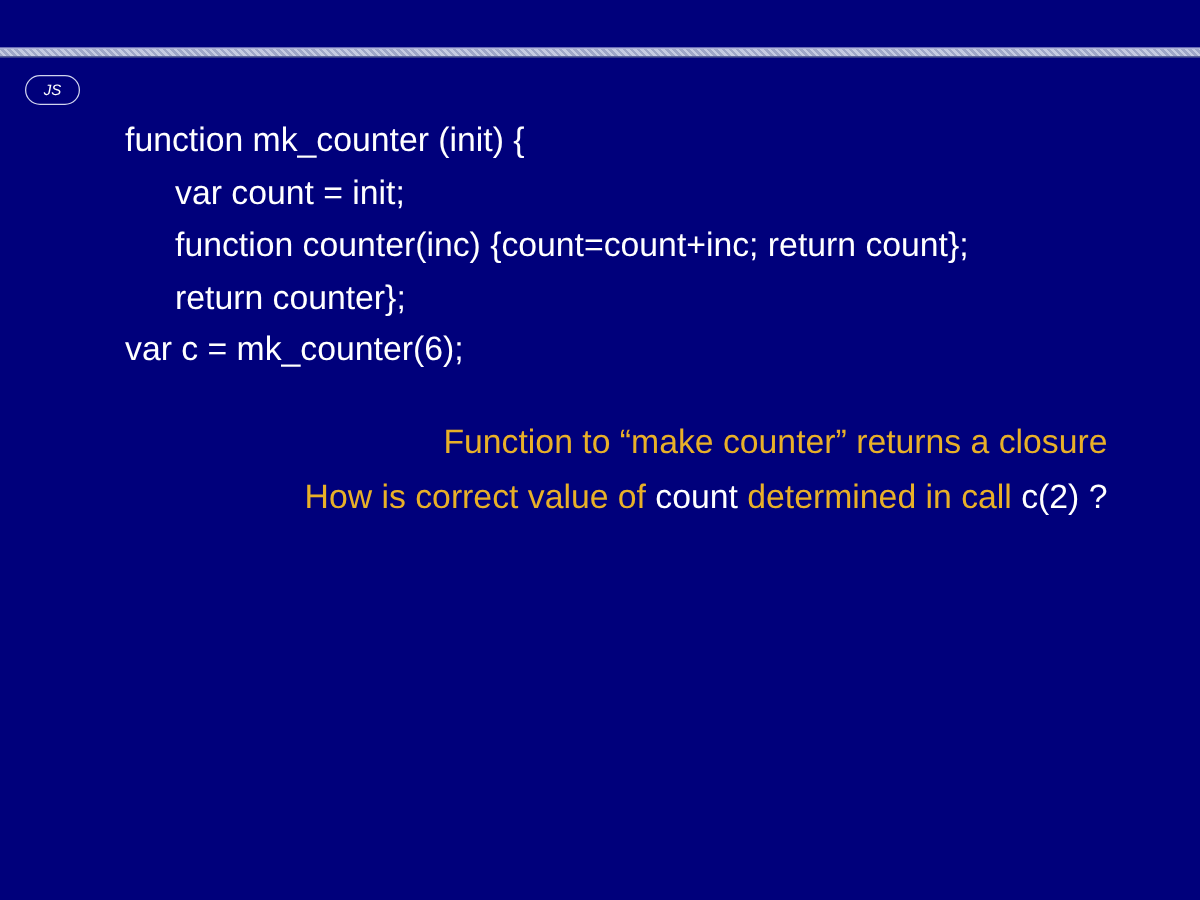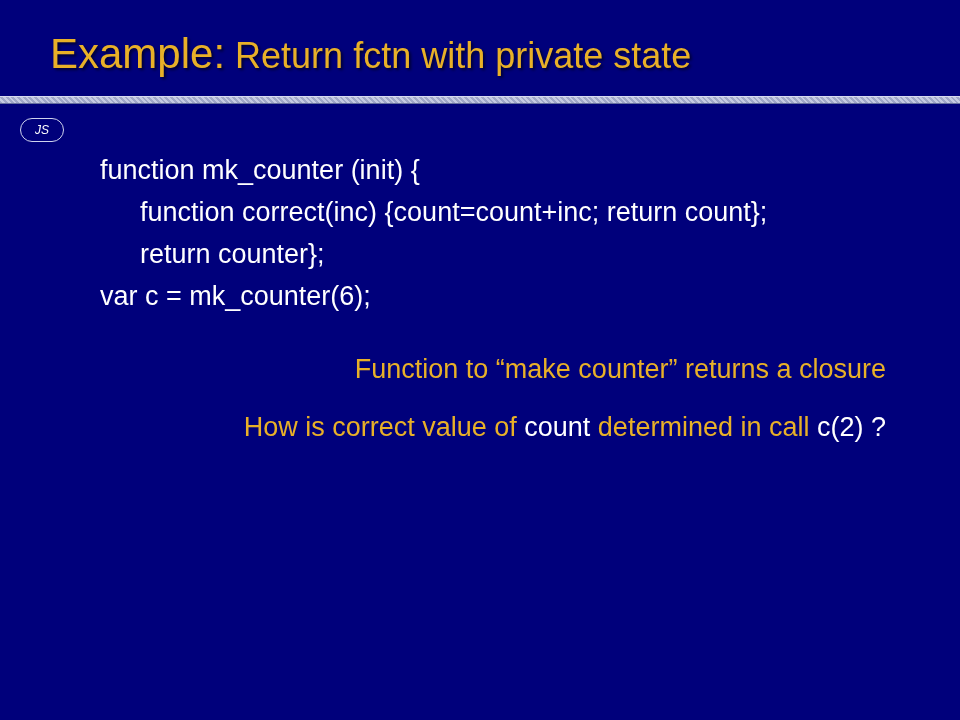--- a/index.html
+++ b/index.html
@@ -62,33 +62,31 @@
     margin-top: 32px;
     text-align: right;
   }
   .note .white { color: #ffffff; }
 </style>
 </head>
 <body>
 
 <div class="slide">
 
-  <div class="title">
-    <span class="t1">Example:</span><span class="t2"> Return fctn with private state</span>
-  </div>
 
   <div class="divider"></div>
 
   <div class="badge">JS</div>
 
   <div class="body">
     <div>function mk_counter (init) {</div>
-    <div class="indent">function correct(inc) {count=count+inc; return count};</div>
+    <div class="indent">var count = init;</div>
+    <div class="indent">function counter(inc) {count=count+inc; return count};</div>
     <div class="indent">return counter};</div>
     <div>var c  = mk_counter(6);</div>
 
     <div class="note">Function to “make counter” returns a closure</div>
-    <div class="note" style="margin-top:16px">
+    <div class="note" style="margin-top:2px">
       <span>How is correct value of </span><span class="white">count</span><span> determined in call </span><span class="white">c(2) ?</span>
     </div>
   </div>
 
 </div>
 
 </body></html>

